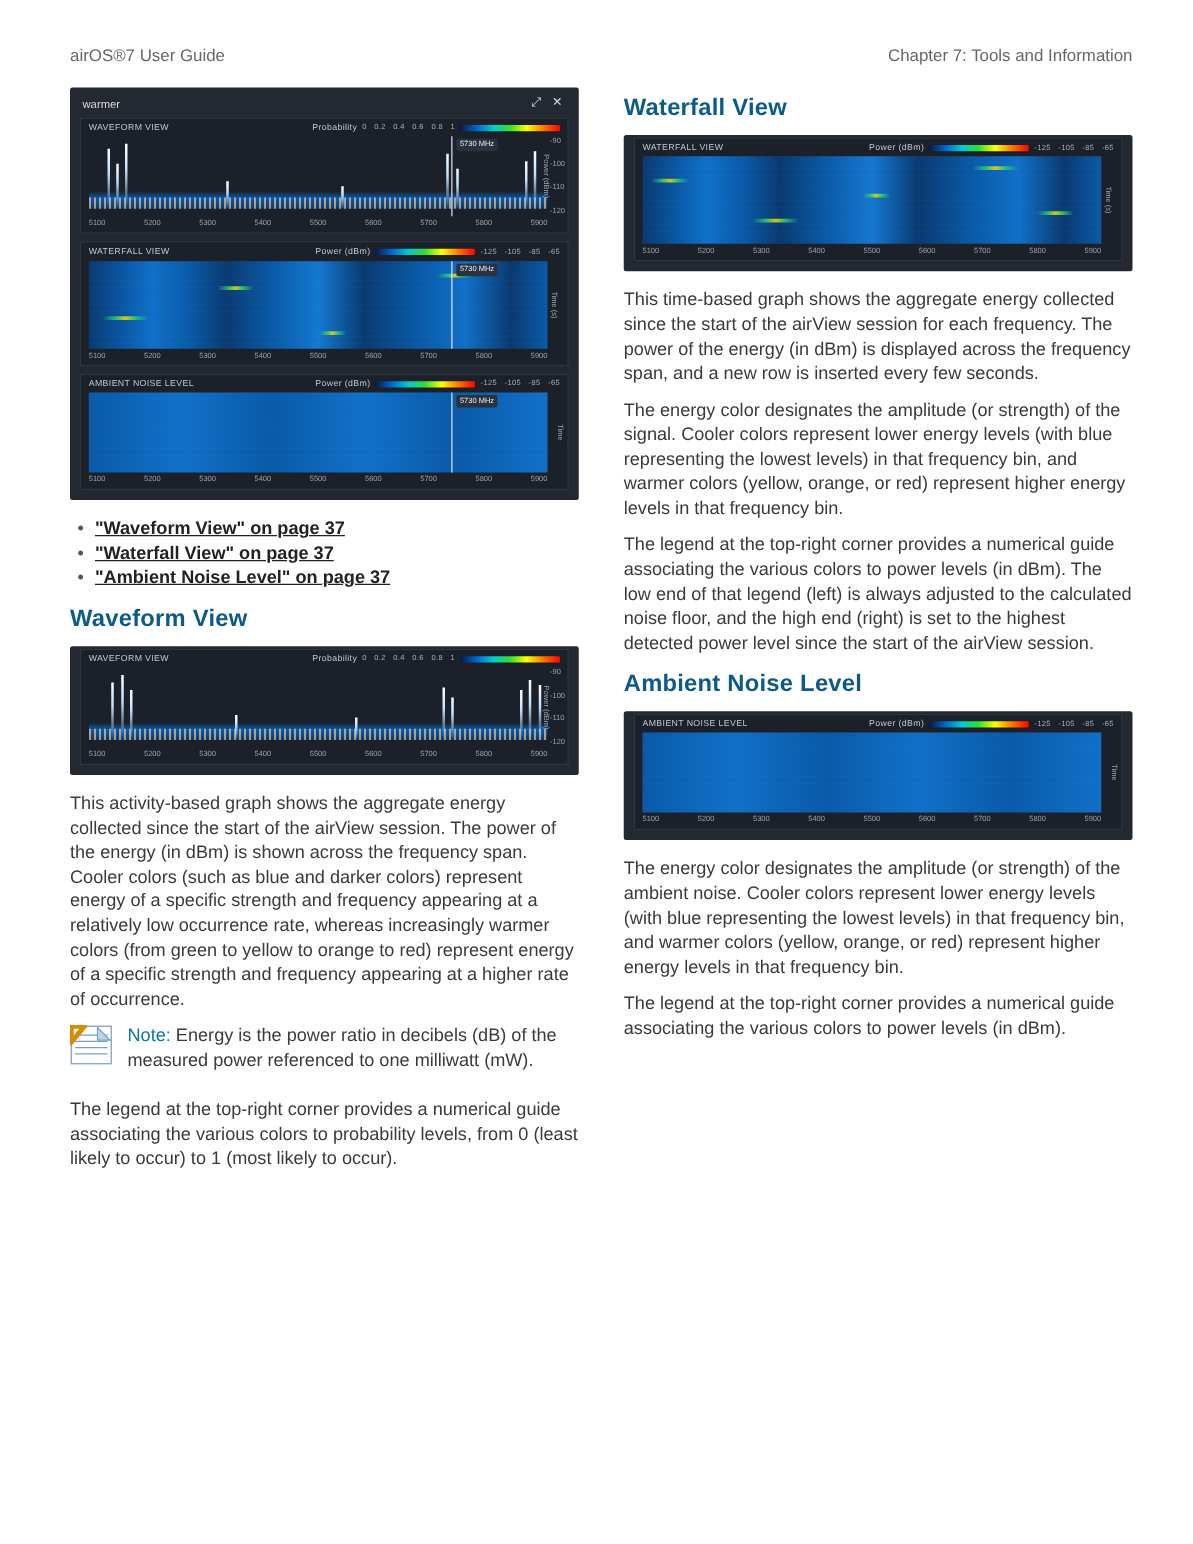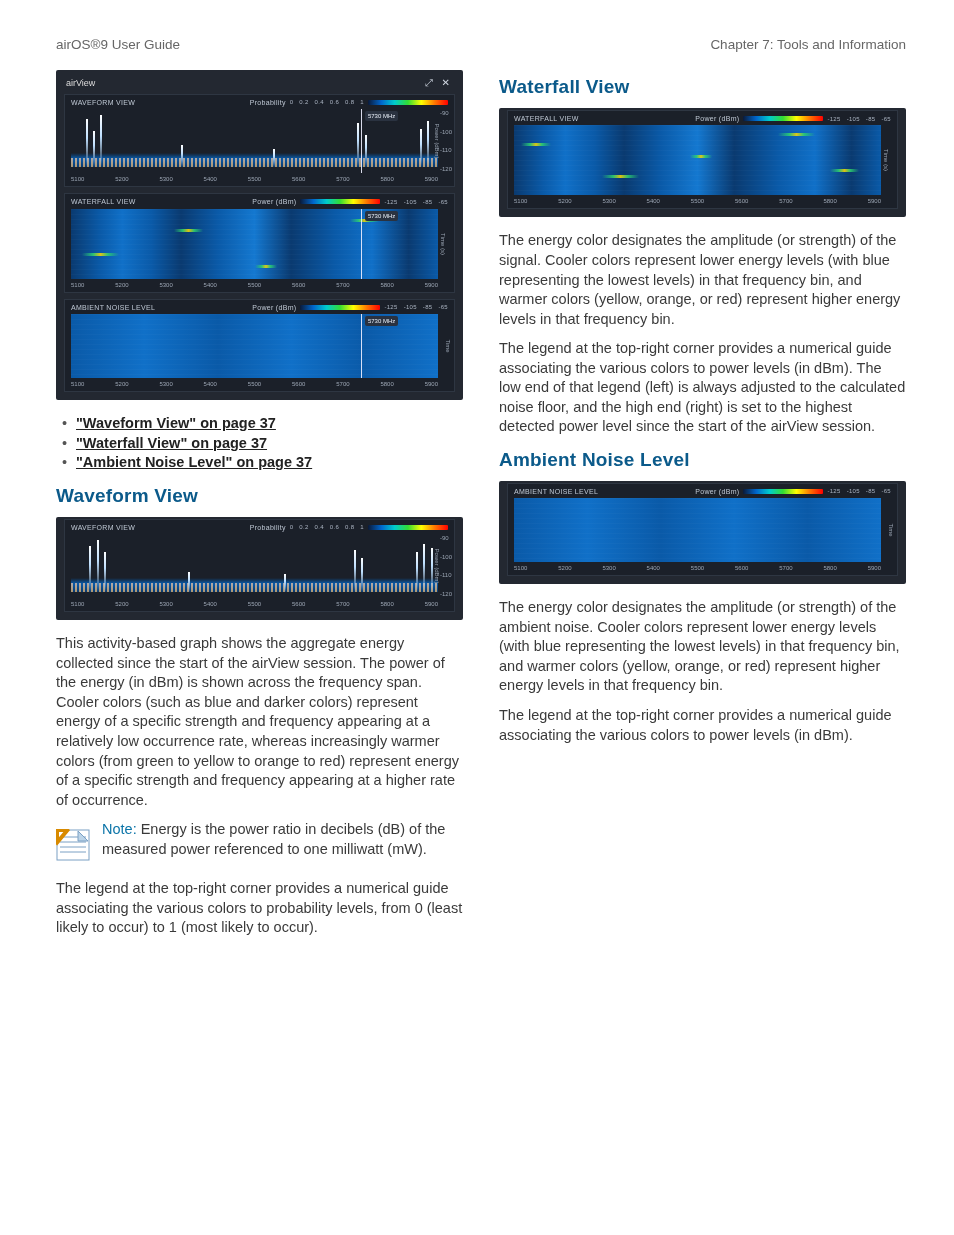--- a/index.html
+++ b/index.html
@@ -13,21 +13,21 @@
     padding: 36px 48px 24px 56px;
   }
   .header-row { display: flex; justify-content: space-between; color: #666; font-size: 13.5px; margin-bottom: 10px; }
   .cols { display: flex; gap: 36px; }
   .col { flex: 1 1 0; min-width: 0; }
   p { margin: 0 0 10px 0; }
   h2 { color: #0b5a8a; font-size: 19px; font-weight: 700; margin: 10px 0 8px 0; letter-spacing: .2px; }
   .bul { list-style: none; padding-left: 6px; margin: 2px 0 10px 0; }
   .bul li::before { content: "•"; color: #555; display: inline-block; width: 14px; }
   .link { font-weight: 700; text-decoration: underline; color: #222; cursor: pointer; }
-  .note-row { display: flex; align-items: center; gap: 12px; margin: 4px 0 10px 0; }
+  .note-row { display: flex; align-items: flex-start; gap: 12px; margin: 4px 0 10px 0; }
   .note-icon svg { display: block; }
   .note-label { color: #0b74a8; }
   
   .fig { background: #232831; color: #d0d0d0; border-radius: 2px; padding: 6px 8px 8px 8px; margin: 6px 0 14px 0; font-size: 8px; position: relative; }
   .fig .title-bar { display: flex; justify-content: space-between; align-items: center; font-size: 9px; color: #dcdcdc; padding: 0 2px 4px 2px; }
   .panel { background: #1b2029; border: 1px solid #2e3642; margin-bottom: 6px; }
   .panel:last-child { margin-bottom: 0; }
   .panel-head { display: flex; justify-content: space-between; align-items: center; padding: 3px 6px 2px 6px; font-size: 7px; letter-spacing: .3px; color: #bfc8d4; }
   .legend { display: flex; align-items: center; gap: 4px; }
   .grad { height: 5px; width: 80px; border-radius: 1px; }
@@ -55,31 +55,31 @@
   .wf-clean { position: absolute; left: 0; right: 0; top: 0; bottom: 0; background:
         linear-gradient(180deg, rgba(255,255,255,0.02) 0 1px, transparent 1px) 0 0/100% 5px,
         linear-gradient(90deg, #0a5aa8, #1070c8 20%, #0a5aa8 40%, #1070c8 60%, #0a5aa8 80%, #1070c8 100%);
   }
   .ico-btn { font-size: 10px; color: #cfd6e0; cursor: pointer; padding: 0 3px; }
 </style>
 </head>
 <body>
 
 <div class="header-row">
-  <span>airOS®9 User Guide</span>
+  <span>airOS®7 User Guide</span>
   <span>Chapter 7: Tools and Information</span>
 </div>
 
 <div class="cols">
 
   <div class="col">
 
     <div class="fig">
       <div class="title-bar">
-        <span>airView</span>
+        <span>warmer</span>
         <span>
           <span class="ico-btn">⤢</span>
           <span class="ico-btn">✕</span>
         </span>
       </div>
 
       <div class="panel">
         <div class="panel-head">
           <span>WAVEFORM VIEW</span>
           <span class="legend">
@@ -320,20 +320,21 @@
           <span>5400</span>
           <span>5500</span>
           <span>5600</span>
           <span>5700</span>
           <span>5800</span>
           <span>5900</span>
         </div>
       </div>
     </div>
 
+    <p>This time-based graph shows the aggregate energy collected since the start of the airView session for each frequency. The power of the energy (in dBm) is displayed across the frequency span, and a new row is inserted every few seconds.</p>
     <p>The energy color designates the amplitude (or strength) of the signal. Cooler colors represent lower energy levels (with blue representing the lowest levels) in that frequency bin, and warmer colors (yellow, orange, or red) represent higher energy levels in that frequency bin.</p>
     <p>The legend at the top-right corner provides a numerical guide associating the various colors to power levels (in dBm). The low end of that legend (left) is always adjusted to the calculated noise floor, and the high end (right) is set to the highest detected power level since the start of the airView session.</p>
 
     <h2>Ambient Noise Level</h2>
 
     <div class="fig" style="padding-top:2px">
       <div class="panel">
         <div class="panel-head">
           <span>AMBIENT NOISE LEVEL</span>
           <span class="legend">

